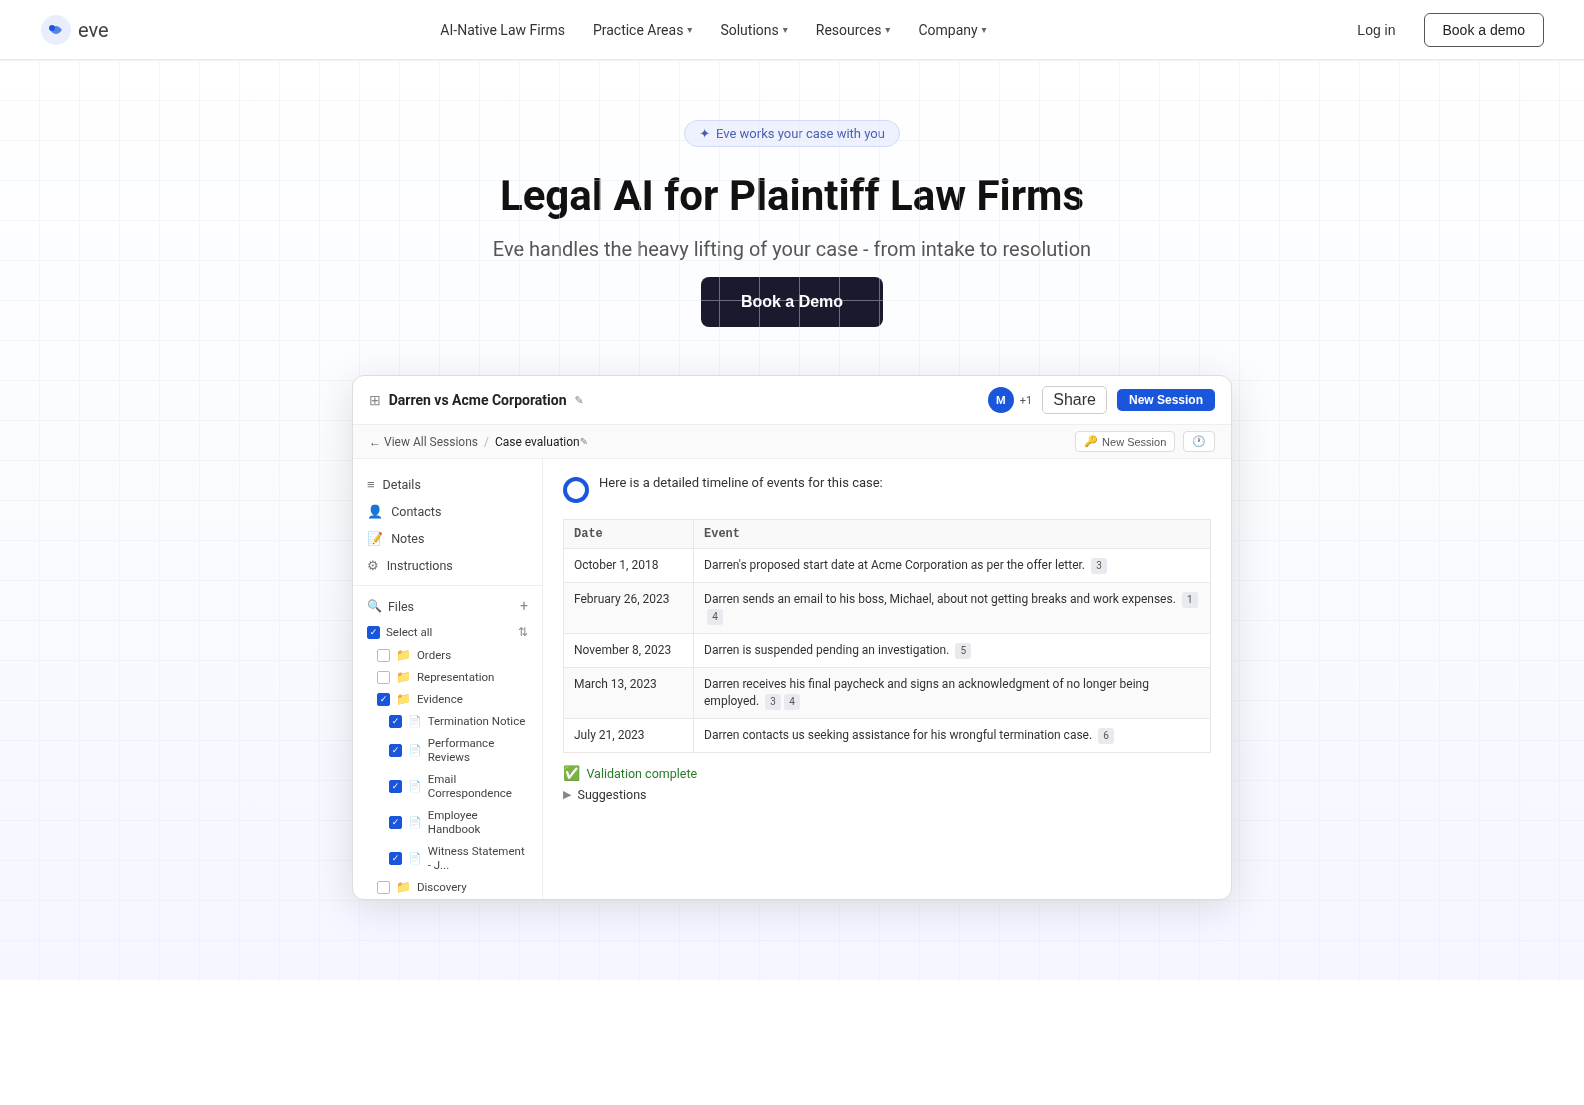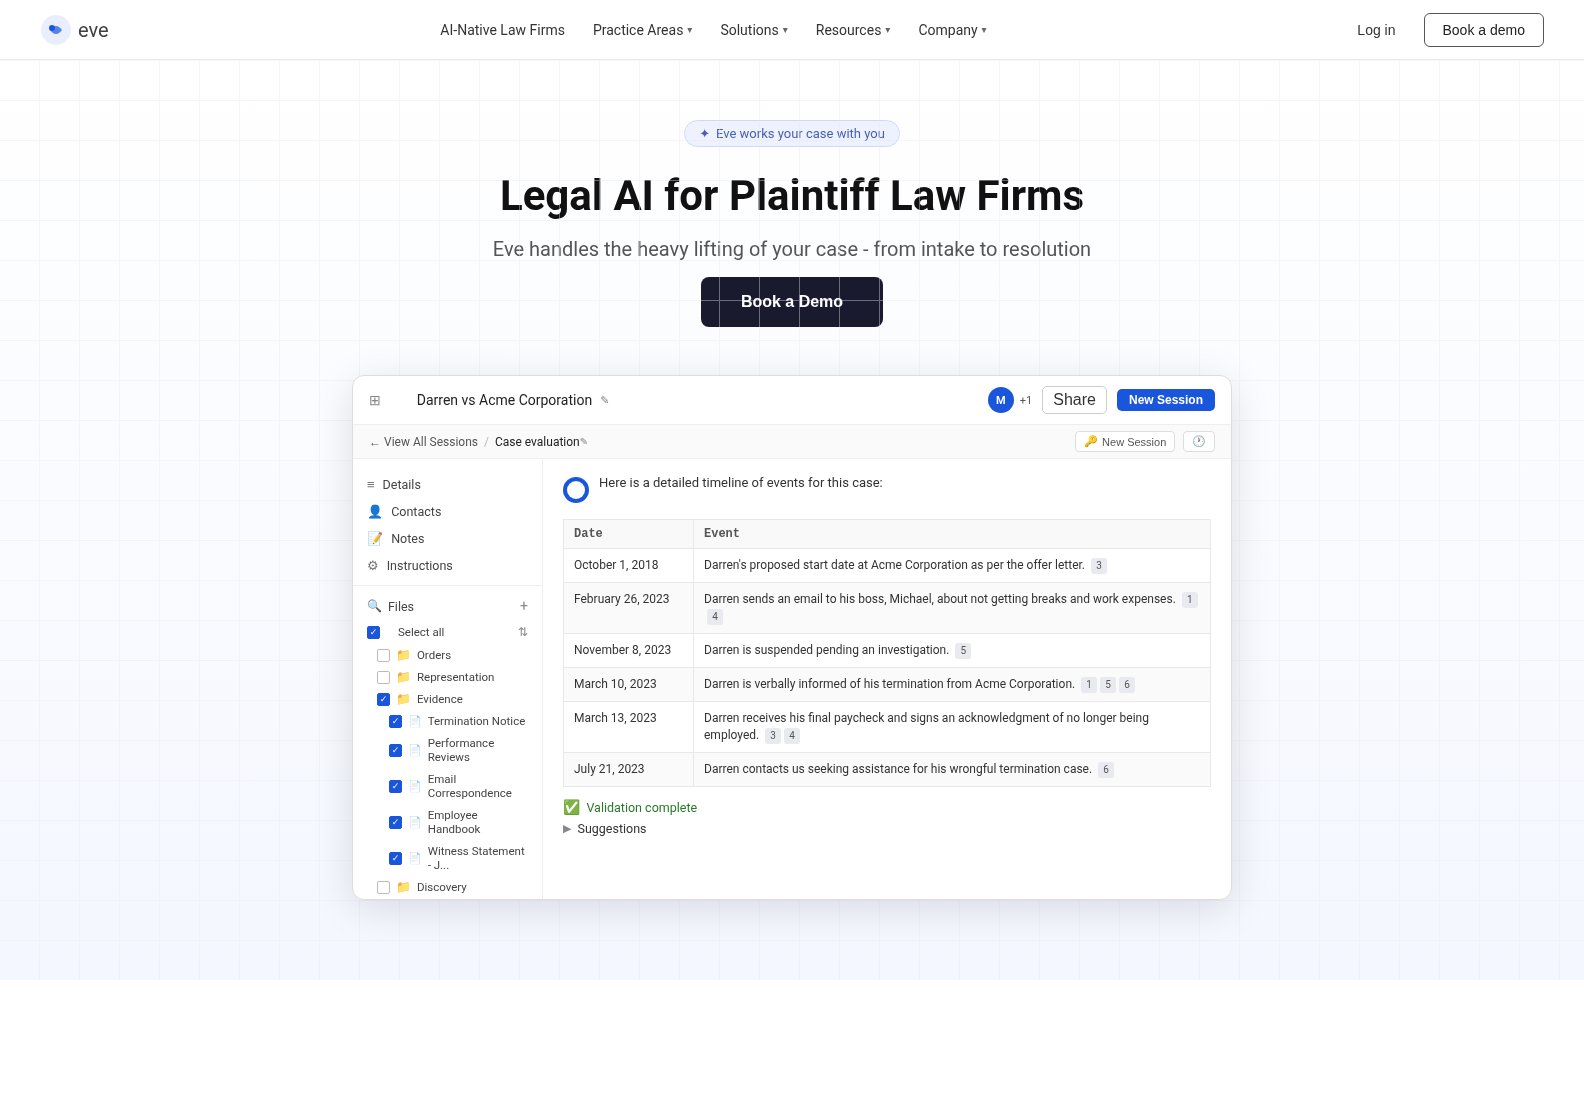--- a/index.html
+++ b/index.html
@@ -70,21 +70,21 @@
       margin-bottom: 40px;
     }
 
     
     .app-topbar {
       display: flex; align-items: center; justify-content: space-between;
       padding: 10px 16px; border-bottom: 1px solid #eee;
     }
     .app-topbar-left { display: flex; align-items: center; gap: 8px; }
     .app-topbar-icon { color: #888; font-size: 14px; }
-    .app-case-title { font-size: 14px; font-weight: 400; color: #222; margin-left: 28px; }
+    .app-case-title { font-size: 14px; font-weight: 700; color: #222; }
     .app-edit-icon { font-size: 11px; color: #888; cursor: pointer; }
     .app-topbar-right { display: flex; align-items: center; gap: 10px; }
     .avatar-badge {
       width: 26px; height: 26px; border-radius: 50%; background: #1a56db;
       color: #fff; font-size: 11px; display: flex; align-items: center; justify-content: center; font-weight: 600;
     }
     .plus-badge {
       font-size: 11px; color: #555; margin-left: -4px;
     }
     .btn-share {
@@ -143,21 +143,21 @@
       display: flex; align-items: center; justify-content: center; flex-shrink: 0;
     }
     .check-box.checked { background: #1a56db; border-color: #1a56db; }
     .check-box.checked::after { content: '✓'; color: #fff; font-size: 9px; }
     .folder-icon { font-size: 12px; color: #888; }
     .file-icon { font-size: 11px; color: #aaa; }
     .select-all-row {
       display: flex; align-items: center; justify-content: space-between;
       padding: 5px 14px;
     }
-    .select-all-left { display: flex; align-items: center; gap: 18px; font-size: 11.5px; color: #444; }
+    .select-all-left { display: flex; align-items: center; gap: 6px; font-size: 11.5px; color: #444; }
     .select-all-icon { font-size: 12px; color: #888; cursor: pointer; }
 
     
     .chat-area { flex: 1; padding: 16px 20px; overflow-y: auto; }
     .chat-intro { display: flex; align-items: flex-start; gap: 10px; margin-bottom: 16px; }
     .chat-avatar {
       width: 26px; height: 26px; border-radius: 50%;
       background: #1a56db; display: flex; align-items: center; justify-content: center;
       flex-shrink: 0; margin-top: 2px;
     }
@@ -395,24 +395,20 @@
               </tr>
               <tr>
                 <td>February 26, 2023</td>
                 <td>Darren sends an email to his boss, Michael, about not getting breaks and work expenses. <span class="ref-badge">1</span><span class="ref-badge">4</span></td>
               </tr>
               <tr>
                 <td>November 8, 2023</td>
                 <td>Darren is suspended pending an investigation. <span class="ref-badge">5</span></td>
               </tr>
               <tr>
-                <td>March 10, 2023</td>
-                <td>Darren is verbally informed of his termination from Acme Corporation. <span class="ref-badge">1</span><span class="ref-badge">5</span><span class="ref-badge">6</span></td>
-              </tr>
-              <tr>
                 <td>March 13, 2023</td>
                 <td>Darren receives his final paycheck and signs an acknowledgment of no longer being employed. <span class="ref-badge">3</span><span class="ref-badge">4</span></td>
               </tr>
               <tr>
                 <td>July 21, 2023</td>
                 <td>Darren contacts us seeking assistance for his wrongful termination case. <span class="ref-badge">6</span></td>
               </tr>
             </tbody>
         </table>
 

